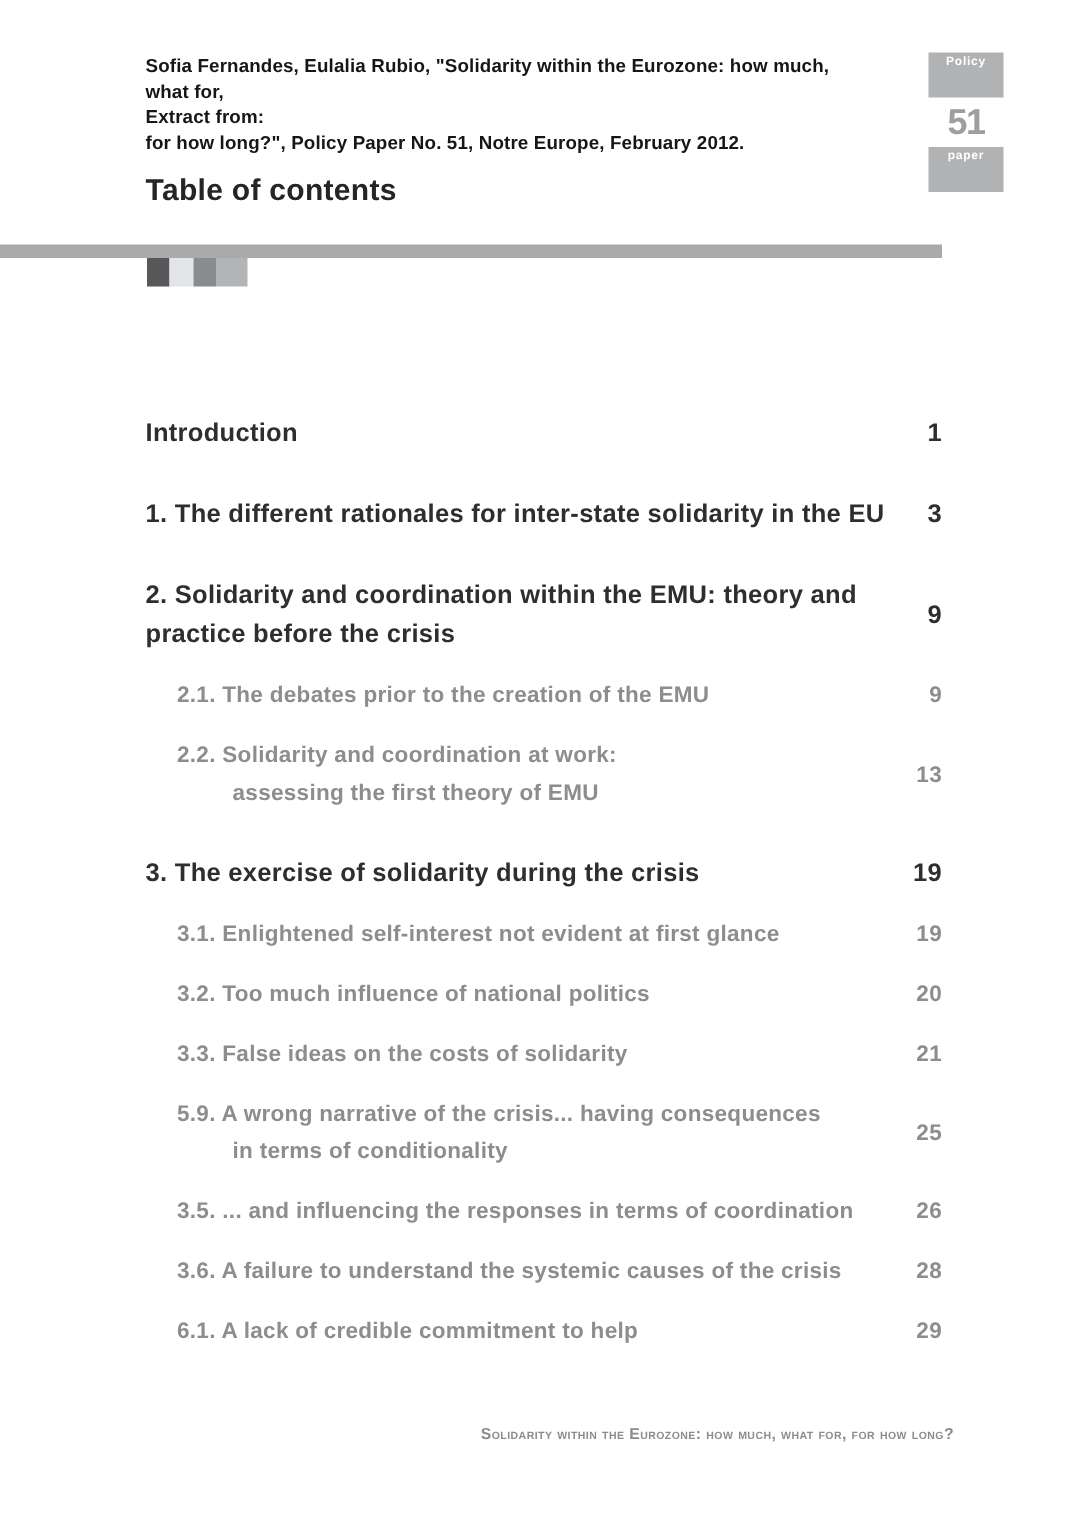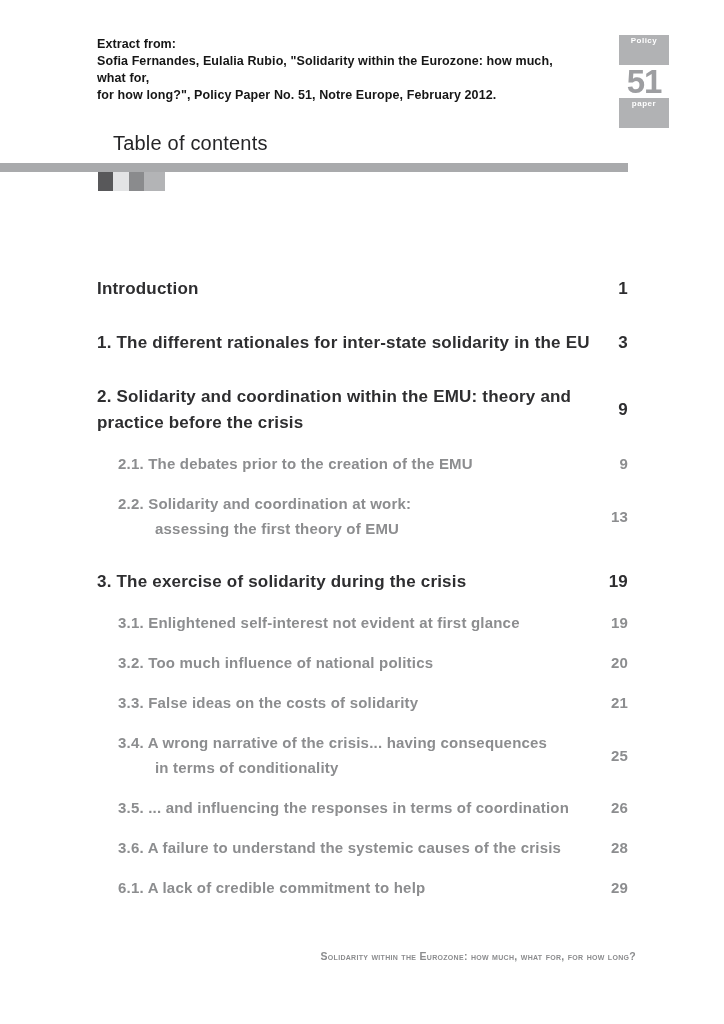--- a/index.html
+++ b/index.html
@@ -41,34 +41,34 @@
     background: #b1b2b4;
     color: #ffffff;
     font-size: 8px;
     font-weight: 700;
     line-height: 12px;
     height: 30px;
     letter-spacing: 0.5px;
   }
   .badge-number {
     color: #9d9ea1;
-    font-size: 33px;
+    font-size: 24px;
     font-weight: 700;
     line-height: 33px;
     letter-spacing: -1px;
   }
 
   
   .page-title {
     position: absolute;
     left: 97px;
     top: 116px;
-    margin: 16px;
+    margin: 0;
     font-size: 20px;
-    font-weight: 400;
+    font-weight: 700;
     color: #252527;
     letter-spacing: 0.2px;
   }
 
   
   .divider-bar {
     position: absolute;
     left: 0;
     top: 163px;
     width: 628px;
@@ -135,22 +135,22 @@
     font-variant: small-caps;
     letter-spacing: 0.3px;
   }
 </style>
 </head>
 <body>
 
 <div class="page">
 
   <div class="header-extract">
+    <div>Sofia Fernandes, Eulalia Rubio, "Solidarity within the Eurozone: how much, what for,</div>
     <div>Extract from:</div>
-    <div>Sofia Fernandes, Eulalia Rubio, "Solidarity within the Eurozone: how much, what for,</div>
     <div>for how long?", Policy Paper No. 51, Notre Europe, February 2012.</div>
   </div>
 
   <div class="badge">
     <div class="badge-bar">Policy</div>
     <div class="badge-number">51</div>
     <div class="badge-bar">paper</div>
   </div>
 
   <h1 class="page-title">Table of contents</h1>
@@ -225,21 +225,21 @@
 
     <div class="toc-row sub">
       <div class="toc-text">
         <div>3.3. False ideas on the costs of solidarity</div>
       </div>
       <div class="toc-page">21</div>
     </div>
 
     <div class="toc-row sub">
       <div class="toc-text">
-        <div>3.4. A wrong narrative of the crisis... having consequences</div>
+        <div>5.9. A wrong narrative of the crisis... having consequences</div>
         <div class="l2-sub">in terms of conditionality</div>
       </div>
       <div class="toc-page">25</div>
     </div>
 
     <div class="toc-row sub">
       <div class="toc-text">
         <div>3.5. ... and influencing the responses in terms of coordination</div>
       </div>
       <div class="toc-page">26</div>

